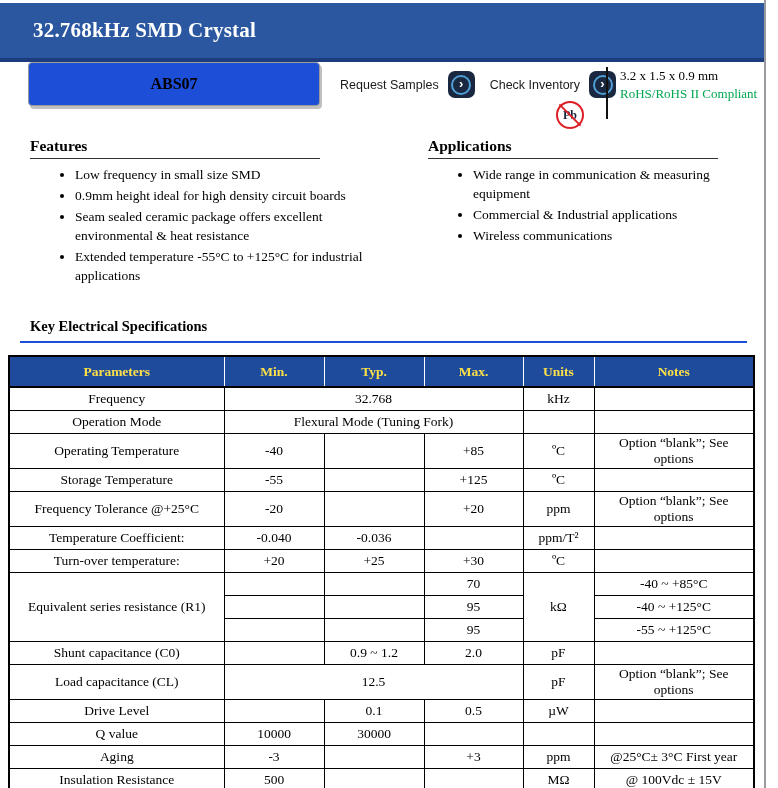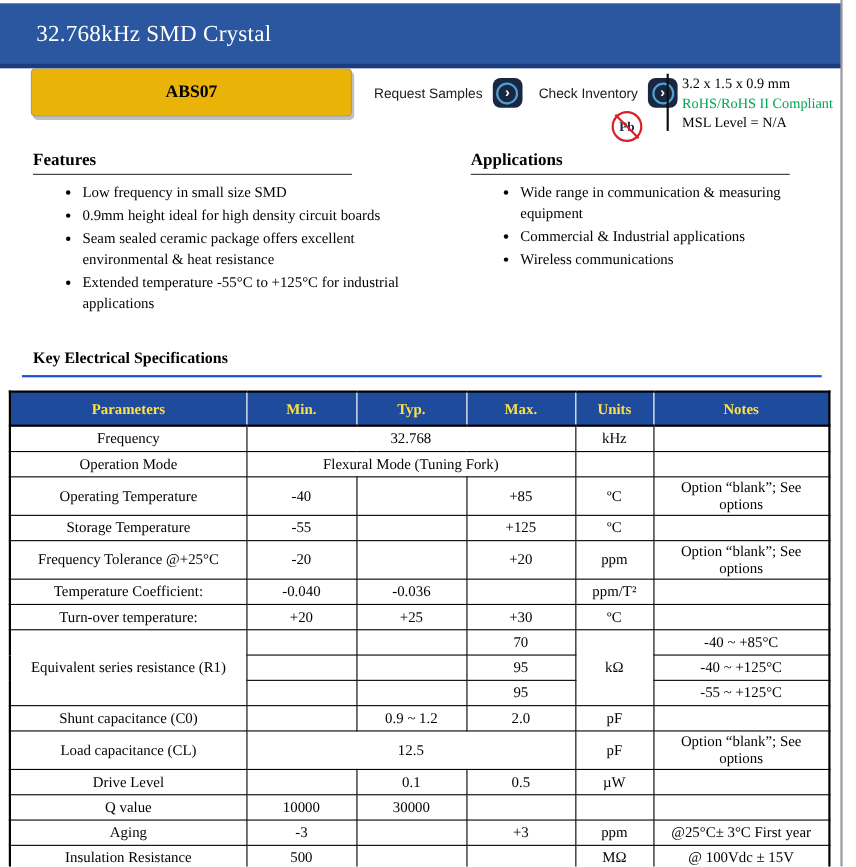--- a/index.html
+++ b/index.html
@@ -8,28 +8,28 @@
     font-family:"Liberation Serif", serif; color:#000; background:#fff;
   }
   .right-border { position:absolute; left:764px; top:0; width:2px; height:788px; background:#9a99a0; }
 
   
   .band {
     position:absolute; left:0; top:3px; width:765px; height:55px;
     background:#2a57a0; border-bottom:4px solid #1c3c7d;
   }
   .band .title {
-    color:#fff; font-weight:normal; font-size:21px; letter-spacing:0.2px;
+    color:#fff; font-weight:bold; font-size:21px; letter-spacing:0.2px;
     padding:15px 0 0 33px;
   }
 
   
   .abs-box {
     position:absolute; left:28px; top:62px; width:290px; height:42px;
-    background:#eab308; border:1px solid #9b9b9b; border-radius:4px;
+    background:#1d4ed8; border:1px solid #9b9b9b; border-radius:4px;
     box-shadow:2px 3px 0 rgba(140,140,140,0.55);
     display:flex; align-items:center; justify-content:center;
     font-weight:bold; font-size:16px;
   }
 
   
   .actions {
     position:absolute; left:340px; top:71px; height:27px;
     display:flex; align-items:center; gap:15px;
     font-family:"Liberation Sans", sans-serif; font-size:12.5px; color:#1a1a1a;
@@ -135,21 +135,20 @@
 
   <div class="pb">
     <span>Pb</span>
   </div>
 
   <div class="divider"></div>
 
   <div class="badges">
     <div class="dim">3.2 x 1.5 x 0.9 mm</div>
     <div class="rohs">RoHS/RoHS II Compliant</div>
-    <div class="msl">MSL Level = N/A</div>
   </div>
 
   <div class="section features">
     <div class="sec-h">Features</div>
     <ul>
         <li>Low frequency in small size SMD</li>
         <li>0.9mm height ideal for high density circuit boards</li>
         <li>Seam sealed ceramic package offers excellent environmental &amp; heat resistance</li>
         <li>Extended temperature -55°C to +125°C for industrial applications</li>
       </ul>

